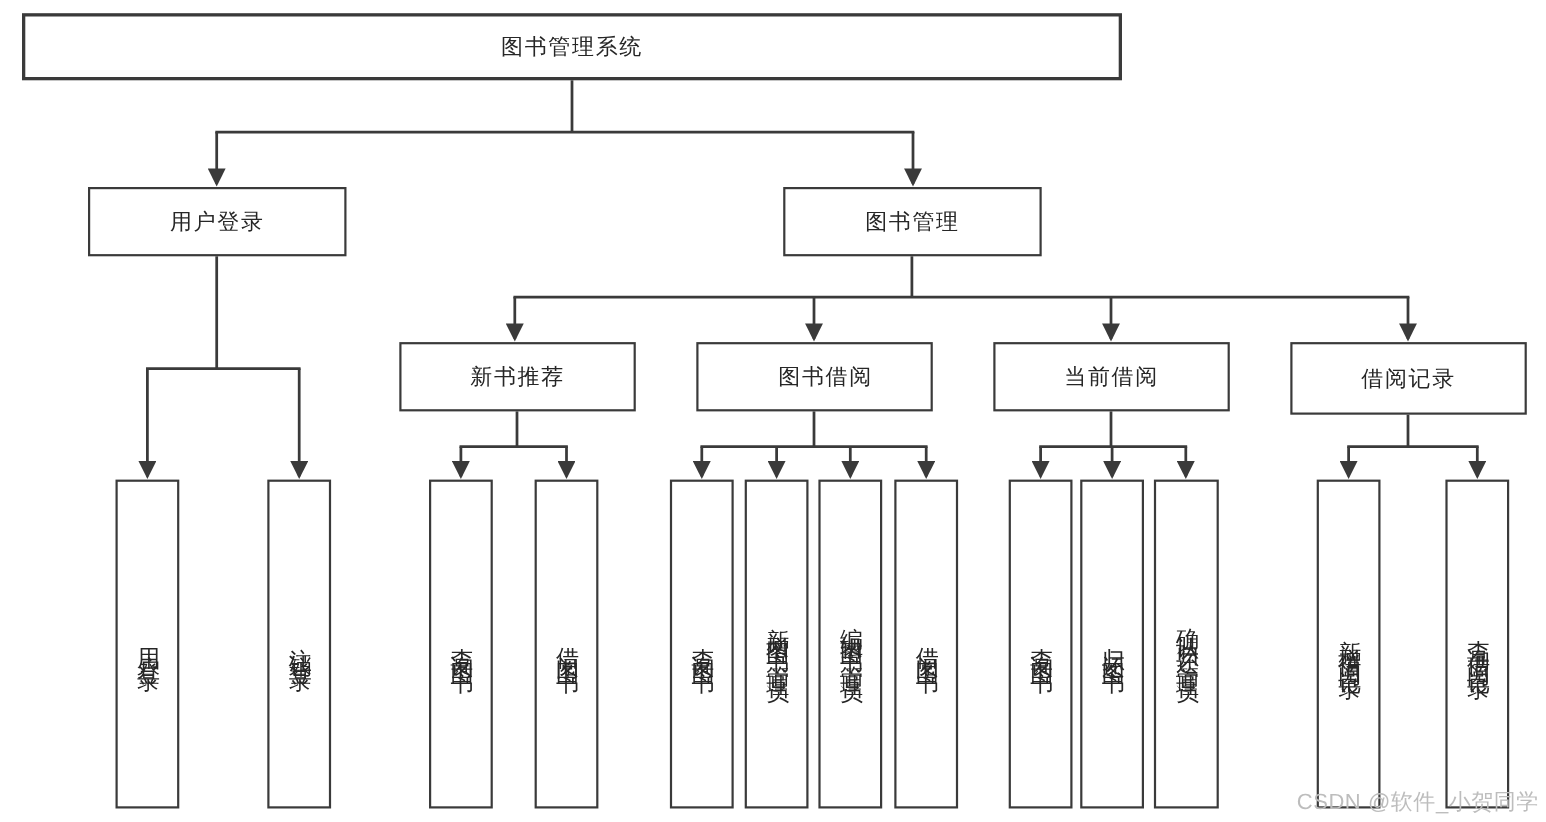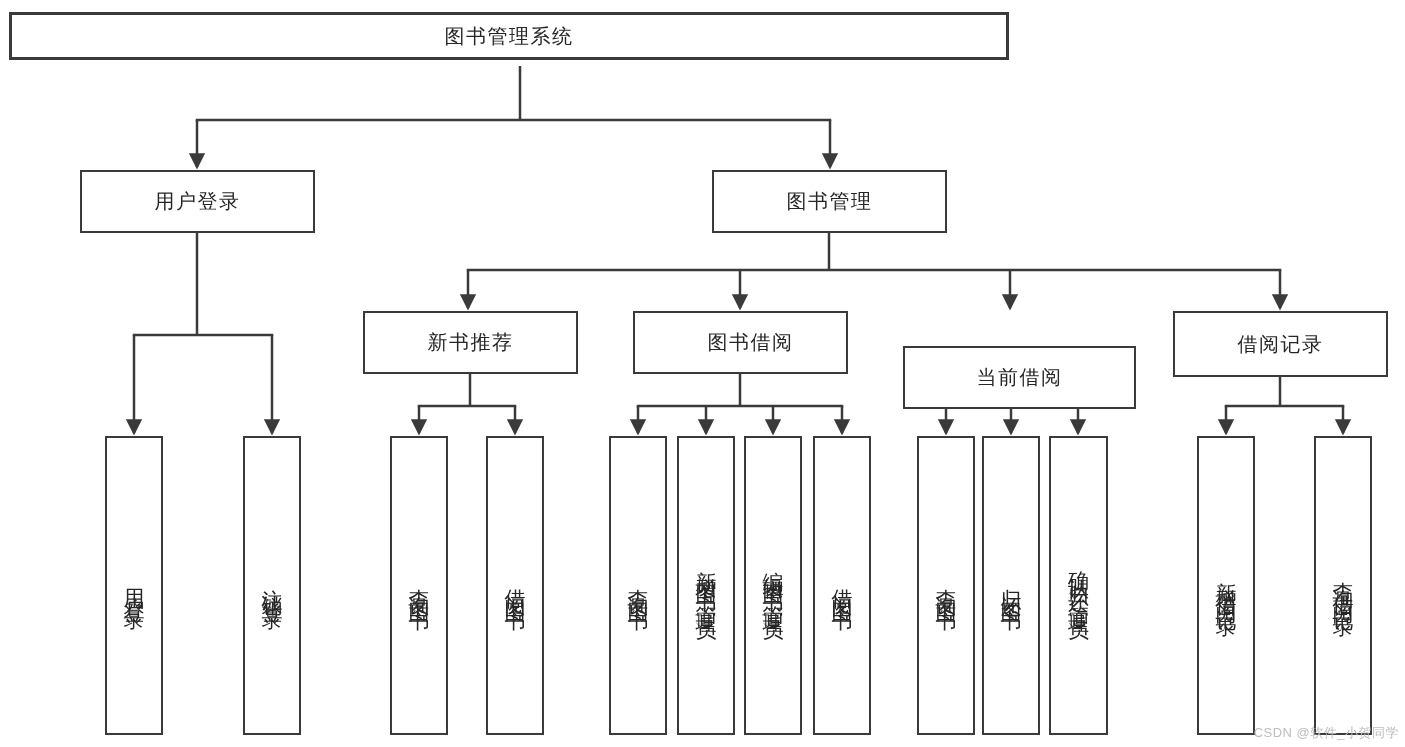--- a/index.html
+++ b/index.html
@@ -26,46 +26,46 @@
     font-size: 20px;
     letter-spacing: 1.5px;
     white-space: nowrap;
   }
   .box.v span {
     writing-mode: vertical-lr;
     font-size: 21px;
     letter-spacing: 7px;
     line-height: 1.15;
   }
-  #b-root { left: 9px; top: 12px; width: 1000px; height: 48px; border-width: 3px; }
+  #b-root { left: 20px; top: 12px; width: 1000px; height: 61px; border-width: 3px; }
   #b-login  { left: 80px;  top: 170px; width: 235px; height: 63px; }
   #b-manage { left: 712px; top: 170px; width: 235px; height: 63px; }
   #b-rec { left: 363px;  top: 311px; width: 215px; height: 63px; }
   #b-bor { left: 633px;  top: 311px; width: 215px; height: 63px; padding-left: 20px; }
-  #b-cur { left: 903px;  top: 311px; width: 233px; height: 63px; margin-top: 35px; }
+  #b-cur { left: 903px;  top: 311px; width: 215px; height: 63px; }
   #b-his { left: 1173px; top: 311px; width: 215px; height: 66px; }
   .leaf { top: 436px; height: 299px; width: 58px; }
   #l-a1 { left: 105px; }
   #l-a2 { left: 243px; }
   #l-b1 { left: 390px; }
   #l-b2 { left: 486px; }
   #l-c1 { left: 609px; }
   #l-c2 { left: 677px; }
   #l-c3 { left: 744px; }
   #l-c4 { left: 813px; }
   #l-d1 { left: 917px; }
   #l-d2 { left: 982px; }
   #l-d3 { left: 1049px; width: 59px; }
   #l-e1 { left: 1197px; }
   #l-e2 { left: 1314px; }
   .watermark {
     position: absolute;
     right: 6px;
     bottom: 5px;
-    font-size: 13px;
+    font-size: 20px;
     color: #bdbdbd;
     letter-spacing: 0.5px;
     white-space: nowrap;
     margin-top: 35px;
   }
 </style>
 </head>
 <body>
 
 <div class="stage">

